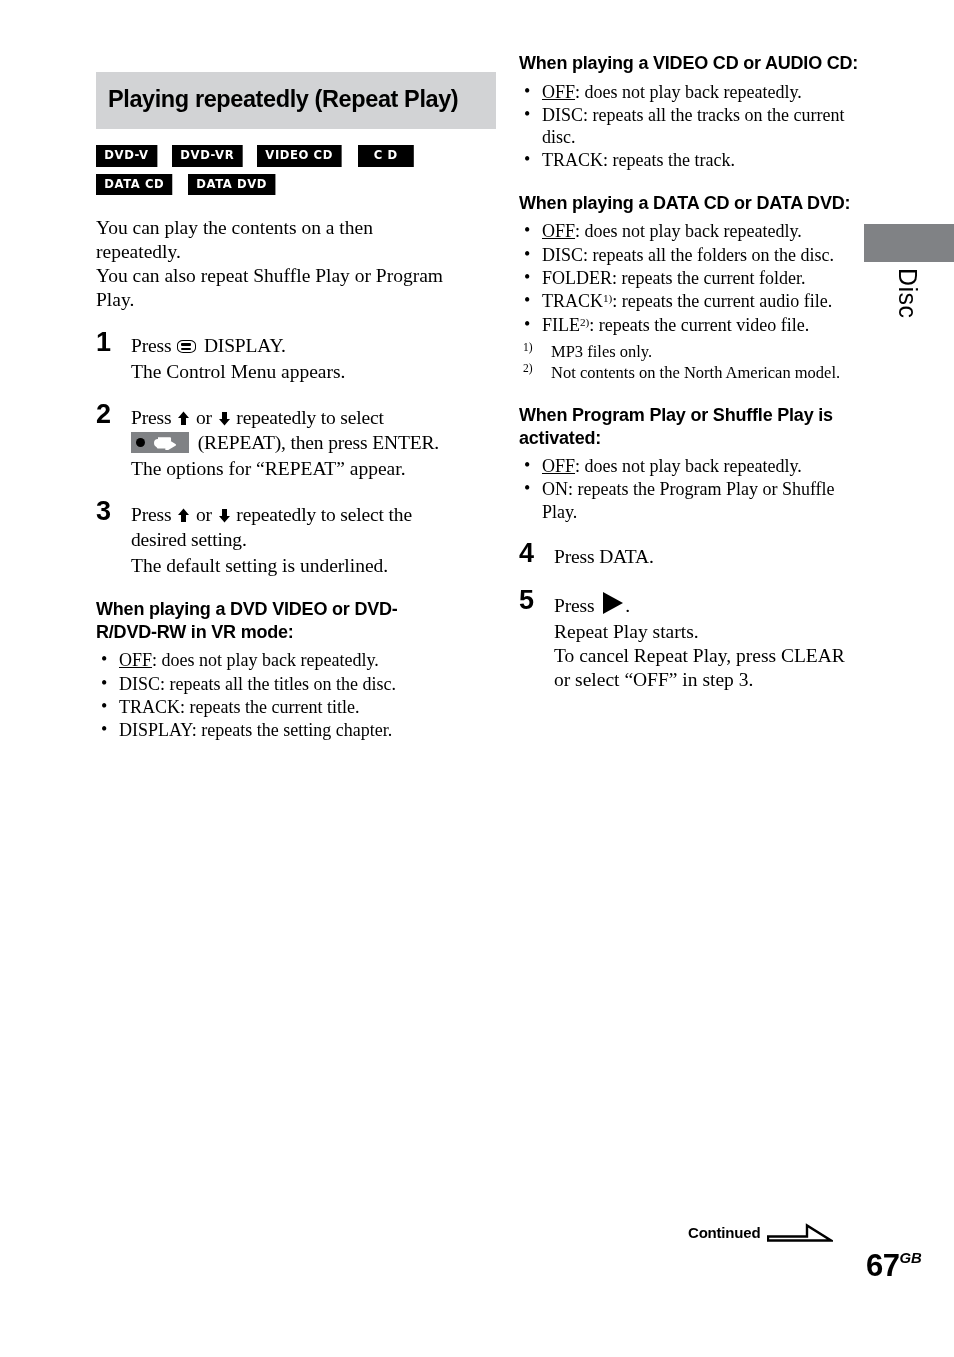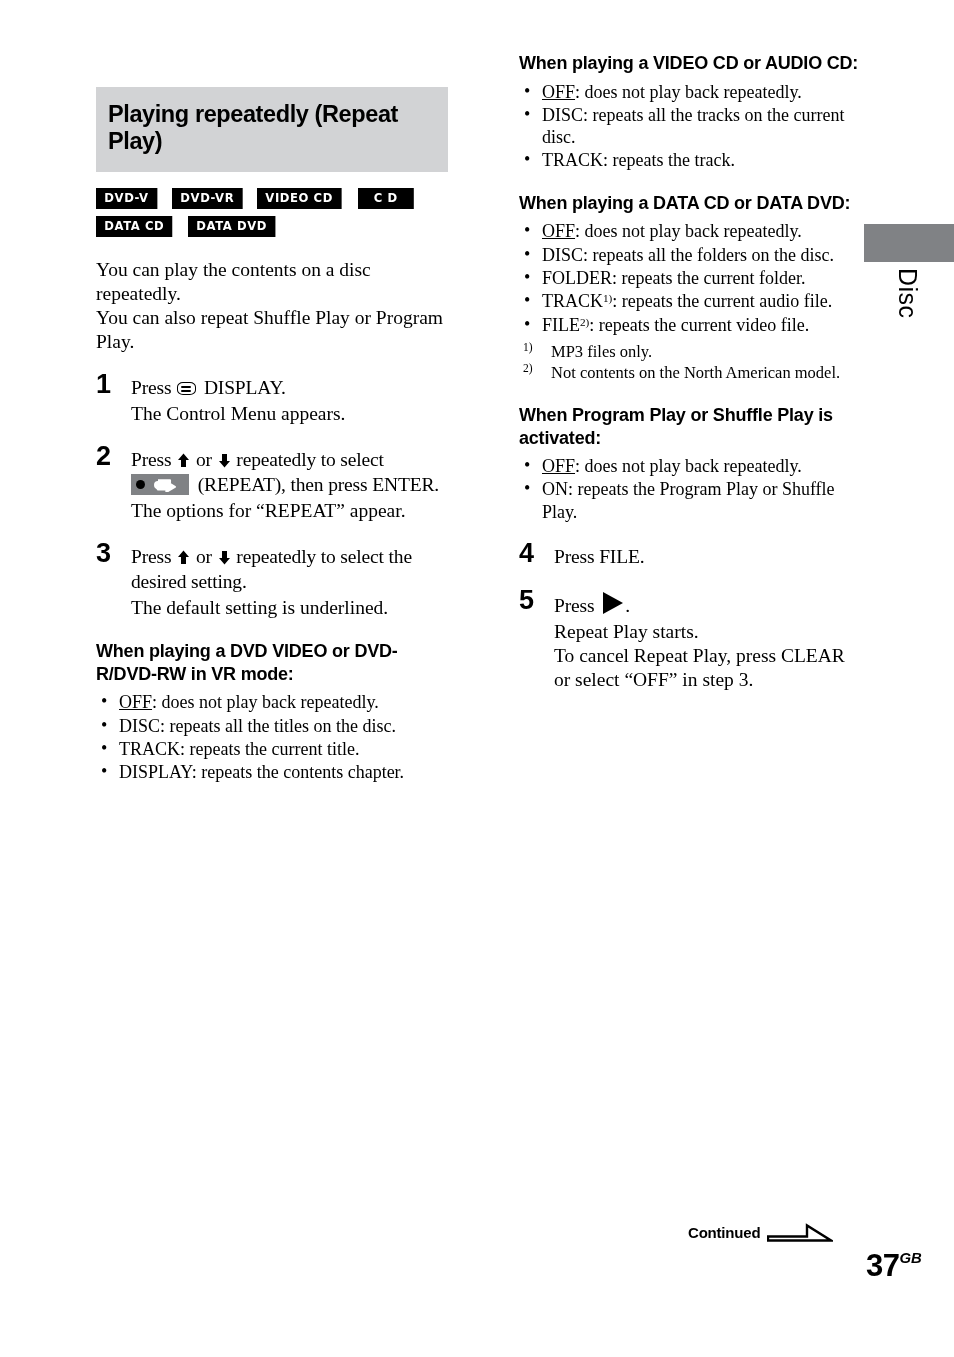--- a/index.html
+++ b/index.html
@@ -35,22 +35,21 @@
     left: 519px;
     top: 52px;
     width: 340px;
   }
 
   
   .header-bar {
     background: #d2d3d5;
     padding: 14px 12px 16px 12px;
     box-sizing: border-box;
-    width: 352px;
-    margin-top: 15px;
+    width: 400px;
   }
   .header-bar h1 {
     margin: 0;
     font-family: "Liberation Sans", sans-serif;
     font-weight: bold;
     font-size: 23.5px;
     line-height: 1.16;
     letter-spacing: -0.4px;
     color: #000;
   }
@@ -306,21 +305,21 @@
     <div class="badges">
       <span class="badge">DVD-V</span>
       <span class="badge">DVD-VR</span>
       <span class="badge">VIDEO CD</span>
       <span class="badge wide-pad">C D</span>
       <span class="badge">DATA CD</span>
       <span class="badge">DATA DVD</span>
     </div>
 
     <div class="intro">
-      <p>You can play the contents on a disc repeatedly.</p>
+      <p>You can play the contents on a then repeatedly.</p>
       <p>You can also repeat Shuffle Play or Program Play.</p>
     </div>
 
     <div class="step">
       <div class="step-num">1</div>
       <div class="step-title">
         <span>Press</span>
         <span class="ico-display"></span>
         <span>DISPLAY.</span>
       </div>
@@ -379,21 +378,21 @@
       <li>
         <span class="u">OFF</span><span>: does not play back repeatedly.</span>
       </li>
       <li>
         <span>DISC</span><span>: repeats all the titles on the disc.</span>
       </li>
       <li>
         <span>TRACK</span><span>: repeats the current title.</span>
       </li>
       <li>
-        <span>DISPLAY</span><span>: repeats the contents chapter.</span>
+        <span>DISPLAY</span><span>: repeats the setting chapter.</span>
       </li>
     </ul>
   </div>
 
   <div class="col-right">
 
     <div class="sub-head">When playing a VIDEO CD or AUDIO CD:</div>
     <ul class="opts">
       <li>
         <span class="u">OFF</span><span>: does not play back repeatedly.</span>
@@ -439,21 +438,21 @@
       <li>
         <span class="u">OFF</span><span>: does not play back repeatedly.</span>
       </li>
       <li>
         <span>ON</span><span>: repeats the Program Play or Shuffle Play.</span>
       </li>
     </ul>
 
     <div class="step">
       <div class="step-num">4</div>
-      <div class="step-title">Press FILE.</div>
+      <div class="step-title">Press DATA.</div>
     </div>
 
     <div class="step">
       <div class="step-num">5</div>
       <div class="step-title">
         <span>Press</span>
         <span class="ico-play"></span><span>.</span>
       </div>
       <div class="step-desc">
         <div>Repeat Play starts.</div>
@@ -466,16 +465,16 @@
   <div class="side-tab-label">Disc</div>
 
   <div class="footer-continued">
     <span>Continued</span>
     <svg width="66" height="24" viewBox="0 0 66 24">
       <path d="M1 16.5 H40 V5.5 L64 20.5 H1 Z" fill="#ffffff" stroke="#000000" stroke-width="2.4" stroke-linejoin="miter"></path>
     </svg>
   </div>
 
   <div class="page-number">
-    <span>37</span><sup>GB</sup>
+    <span>67</span><sup>GB</sup>
   </div>
 
 </div>
 
 </body></html>

